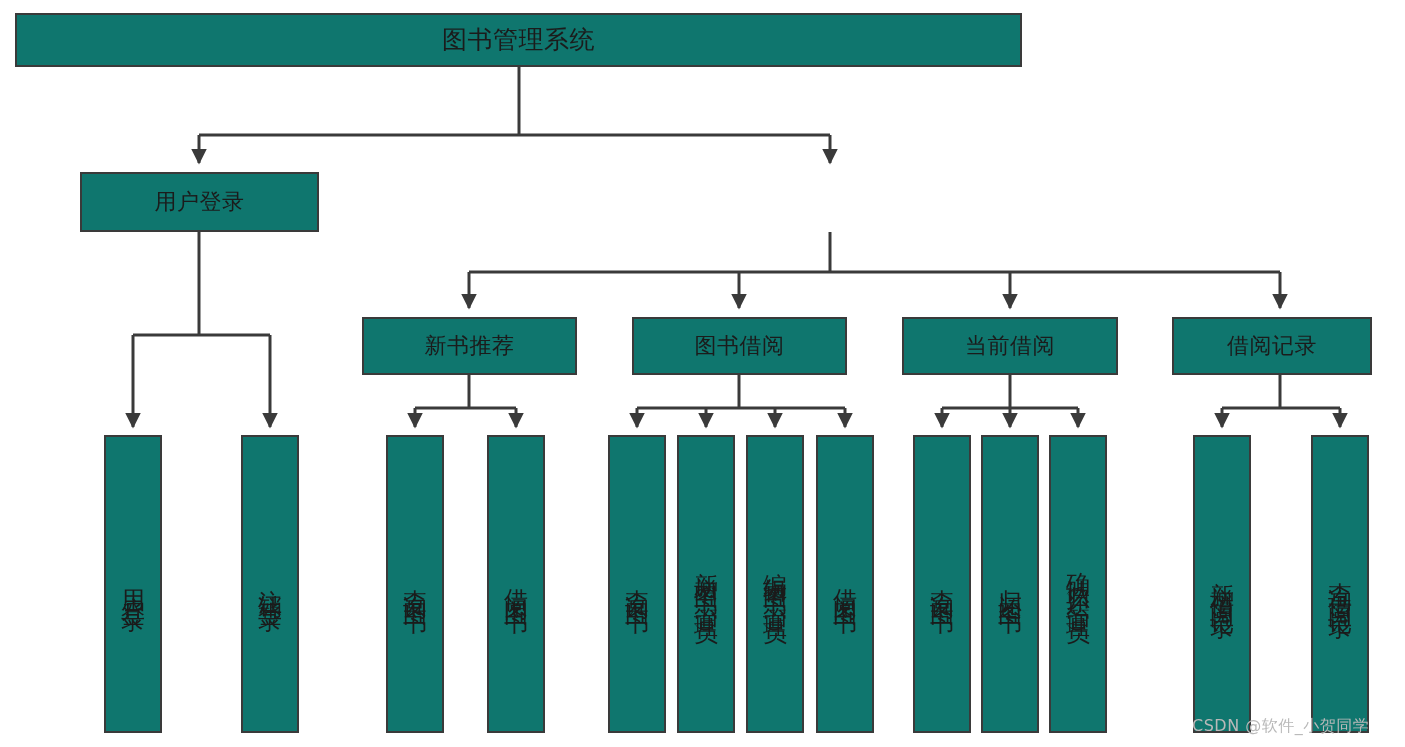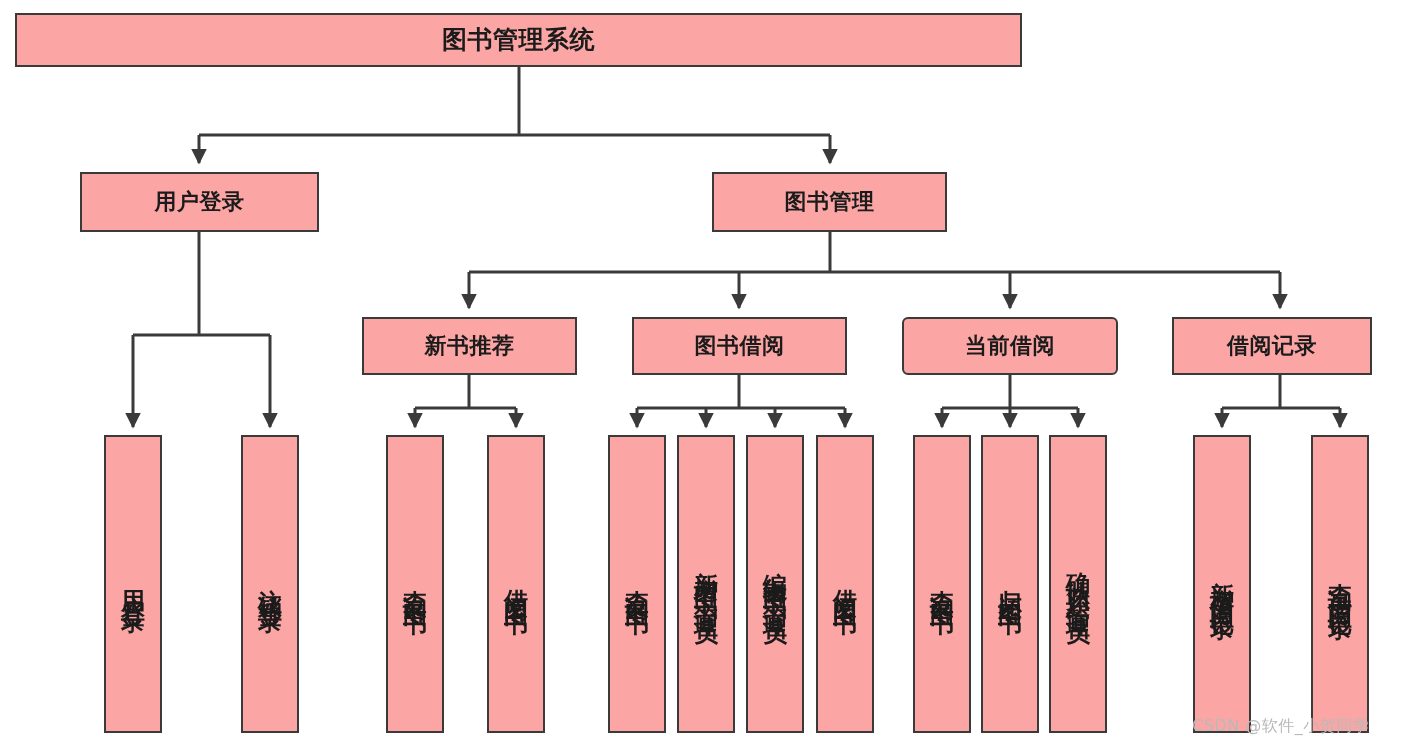--- a/index.html
+++ b/index.html
@@ -21,27 +21,26 @@
     left: 0;
     top: 0;
     width: 1405px;
     height: 747px;
     pointer-events: none;
   }
   .node {
     position: absolute;
     box-sizing: border-box;
     border: 2.5px solid #3a3a3a;
-    background: #fca5a5;
+    background: #0f766e;
     display: flex;
     align-items: center;
     justify-content: center;
     color: #1b1b1b;
     z-index: 2;
-    font-weight: bold;
   }
   .node-label {
     display: block;
     text-align: center;
     line-height: 1.18;
     letter-spacing: 0.5px;
     white-space: nowrap;
   }
   
   .n-root { font-size: 25px; }
@@ -128,33 +127,30 @@
   </svg>
 
   <div class="node n-root" style="left:15px; top:13px; width:1007px; height:54px;">
     <span class="node-label">图书管理系统</span>
   </div>
 
   <div class="node n-mid" style="left:80px; top:172px; width:239px; height:60px;">
     <span class="node-label">用户登录</span>
   </div>
 
-  <div class="node n-mid" style="left:712px; top:172px; width:235px; height:60px;">
-    <span class="node-label">图书管理</span>
-  </div>
 
   <div class="node n-mid" style="left:632px; top:317px; width:215px; height:58px;">
     <span class="node-label">图书借阅</span>
   </div>
 
   <div class="node n-mid" style="left:362px; top:317px; width:215px; height:58px;">
     <span class="node-label">新书推荐</span>
   </div>
 
-  <div class="node n-mid" style="left:902px; top:317px; width:216px; height:58px;border-radius:6px;">
+  <div class="node n-mid" style="left:902px; top:317px; width:216px; height:58px;">
     <span class="node-label">当前借阅</span>
   </div>
 
   <div class="node n-mid" style="left:1172px; top:317px; width:200px; height:58px;">
     <span class="node-label">借阅记录</span>
   </div>
 
   <div class="node leaf" style="left:104px; top:435px; width:58px; height:298px;">
     <span class="node-label">用户登录</span>
   </div>

